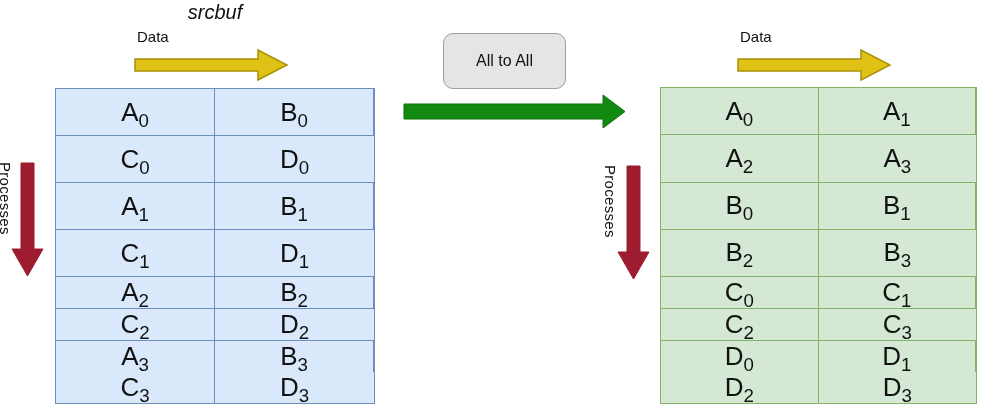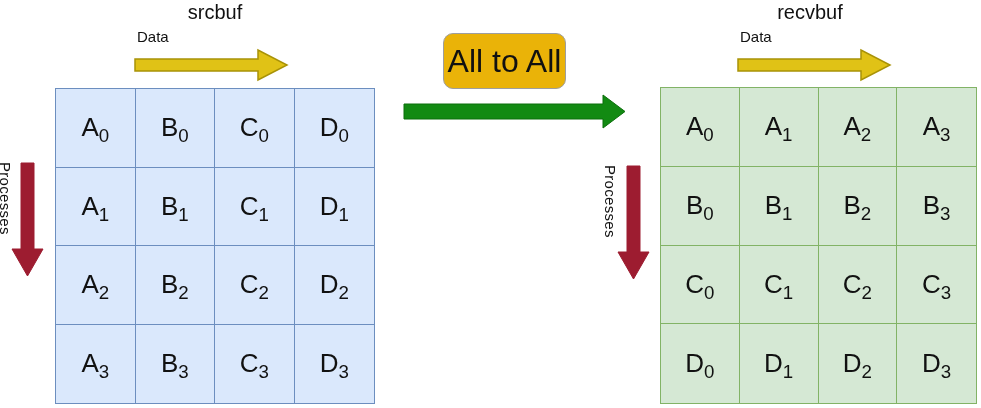--- a/index.html
+++ b/index.html
@@ -3,47 +3,47 @@
 <meta charset="utf-8">
 <style>
   html,body{margin:0;padding:0;background:#ffffff;}
   .canvas{
     position:relative;width:981px;height:408px;background:#fff;
     font-family:"Liberation Sans",sans-serif;color:#111;overflow:hidden;
   }
   .title{position:absolute;text-align:center;font-size:20px;line-height:22px;}
   .data-label{position:absolute;text-align:left;font-size:15px;line-height:17px;}
   .vlabel{position:absolute;writing-mode:vertical-rl;font-size:15px;letter-spacing:.3px;}
-  .grid{position:absolute;display:grid;grid-template-columns:repeat(4,1fr);grid-template-rows:repeat(4,1fr);box-sizing:border-box;}
+  .grid{position:absolute;display:grid;grid-template-columns:repeat(2,1fr);grid-template-rows:repeat(4,1fr);box-sizing:border-box;}
   .grid.blue{background:var(--cell-blue-fill);border:1px solid var(--cell-blue-border);}
   .grid.blue .cell{border-color:var(--cell-blue-border);}
   .grid.green{background:var(--cell-green-fill);border:1px solid var(--cell-green-border);}
   .grid.green .cell{border-color:var(--cell-green-border);}
   .cell{
     display:flex;align-items:center;justify-content:center;
     font-size:26px;border-right:1px solid;border-bottom:1px solid;
   }
   .cell:nth-child(4n){border-right:none;}
   .cell:nth-child(n+13){border-bottom:none;}
   .cell sub{font-size:72%;line-height:0;}
   .box{
-    position:absolute;border:1px solid var(--box-border);border-radius:10px;background:#eab308;
-    display:flex;align-items:center;justify-content:center;font-size:32px;box-sizing:border-box;
+    position:absolute;border:1px solid var(--box-border);border-radius:10px;background:#e5e5e5;
+    display:flex;align-items:center;justify-content:center;font-size:16px;box-sizing:border-box;
   }
   svg.arrow{position:absolute;overflow:visible;display:block;}
   .yellow-poly{fill:var(--arrow-yellow-fill);stroke:var(--arrow-yellow-stroke);stroke-width:1.5;}
   .red-poly{fill:var(--arrow-red-fill);stroke:var(--arrow-red-fill);stroke-width:1;}
   .green-poly{fill:var(--arrow-green-fill);stroke:var(--arrow-green-stroke);stroke-width:1;}
 </style>
 </head>
 <body>
 
 <div class="canvas">
 
-  <div class="title" style="left:55px;top:1px;width:320px;">srcbuf</div>
+  <div class="title" style="left:55px;top:1px;width:320px;font-style:italic;">srcbuf</div>
   <div class="data-label" style="left:137px;top:28px;width:146px;">Data</div>
   <svg class="arrow" style="left:135px;top:49px;" width="153" height="32" viewBox="0 0 153 32">
     <polygon class="yellow-poly" points="0,10 123,10 123,1 152,16 123,31 123,22 0,22"></polygon>
   </svg>
 
   <div class="vlabel" style="left:-3px;top:162px;">Processes</div>
   <svg class="arrow" style="left:11px;top:163px;" width="33" height="114" viewBox="0 0 33 114">
     <polygon class="red-poly" points="10,0 10,86 1,86 16.5,113 32,86 23,86 23,0"></polygon>
   </svg>
 
@@ -98,21 +98,20 @@
       </div>
   </div>
 
   <div class="box" style="left:443px;top:33px;width:123px;height:56px;">
     <span>All to All</span>
   </div>
   <svg class="arrow" style="left:404px;top:94px;" width="222" height="35" viewBox="0 0 222 35">
     <polygon class="green-poly" points="0,10 199,10 199,1 221,17.5 199,34 199,25 0,25"></polygon>
   </svg>
 
-  <div class="title" style="left:660px;top:1px;width:300px;">recvbuf</div>
   <div class="data-label" style="left:740px;top:28px;width:140px;">Data</div>
   <svg class="arrow" style="left:738px;top:49px;" width="153" height="32" viewBox="0 0 153 32">
     <polygon class="yellow-poly" points="0,10 123,10 123,1 152,16 123,31 123,22 0,22"></polygon>
   </svg>
 
   <div class="vlabel" style="left:602px;top:165px;">Processes</div>
   <svg class="arrow" style="left:617px;top:166px;" width="33" height="114" viewBox="0 0 33 114">
     <polygon class="red-poly" points="10,0 10,86 1,86 16.5,113 32,86 23,86 23,0"></polygon>
   </svg>
 

